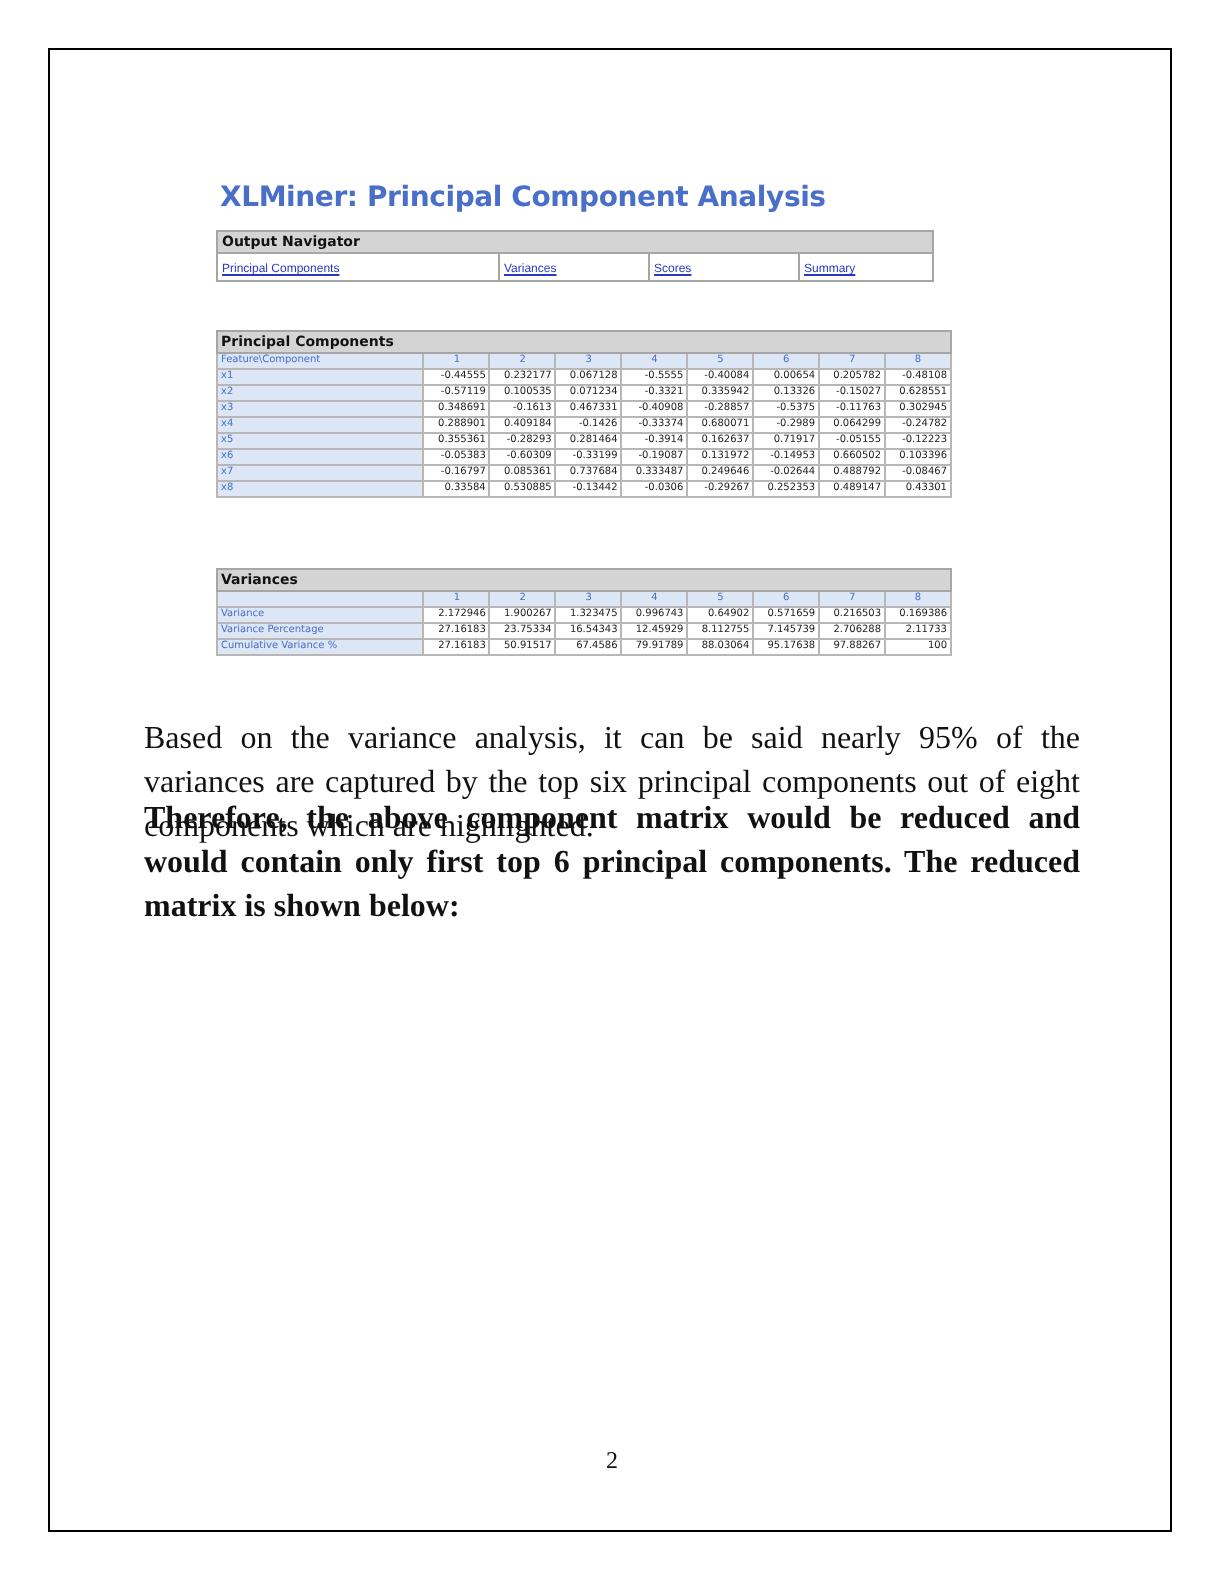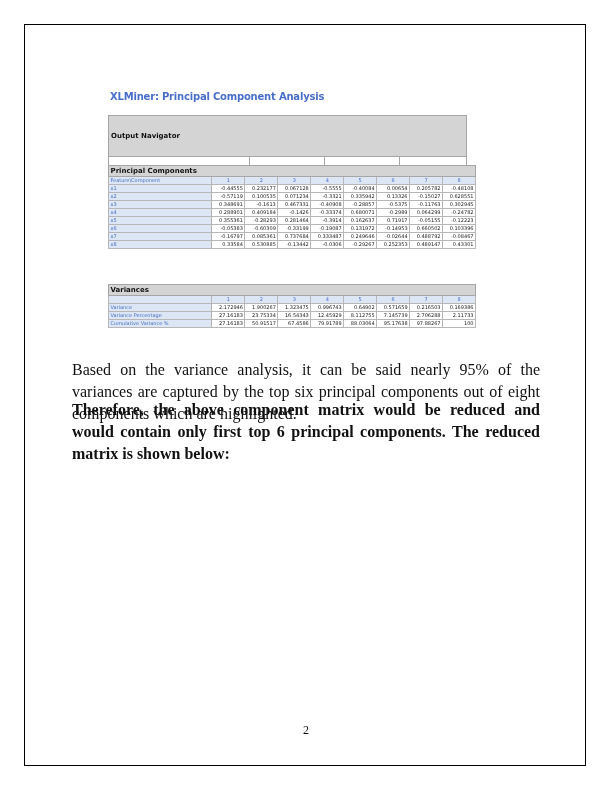--- a/index.html
+++ b/index.html
@@ -1,22 +1,22 @@
 <!DOCTYPE html>
 <html><head>
 <meta charset="utf-8">
 <style>
   html, body { margin: 0; padding: 0; background: #ffffff; }
   body { width: 612px; height: 792px; position: relative; overflow: hidden; font-family: "Liberation Serif", serif; }
   .page-border { position: absolute; left: 24px; top: 24px; width: 562px; height: 742px; border: 1px solid #000; box-sizing: border-box; }
 
-  .xl-title { position: absolute; left: 110px; top: 91px; font-family: "DejaVu Sans", sans-serif; font-weight: bold; font-size: 10px; color: #4a6fc9; letter-spacing: -0.2px; text-align: center; }
+  .xl-title { position: absolute; left: 110px; top: 91px; font-family: "DejaVu Sans", sans-serif; font-weight: bold; font-size: 14px; color: #4a6fc9; letter-spacing: -0.2px; text-align: center; }
 
   .nav-table { position: absolute; left: 108px; top: 115px; width: 359px; border-collapse: collapse; font-family: "Liberation Sans", sans-serif; }
-  .nav-table td { border: 1px solid #a6a6a6; padding: 15px 2px; height: 9px; line-height: 9px; }
+  .nav-table td { border: 1px solid #a6a6a6; padding: 0 2px; height: 9px; line-height: 9px; }
   .nav-table .hdr { background: #d4d4d4; font-family: "DejaVu Sans", sans-serif; font-weight: bold; font-size: 7px; color: #111; height: 10px; line-height: 10px; }
   .nav-link { font-size: 6px; color: #2a38c4; text-decoration: underline; }
 
   .data-table { position: absolute; left: 108px; border-collapse: collapse; font-family: "DejaVu Sans", sans-serif; font-size: 5px; }
   .data-table td { border: 1px solid #b7b7b7; height: 7px; line-height: 7px; padding: 0 1.5px; white-space: nowrap; }
   .data-table .title-row td { background: #d4d4d4; font-weight: bold; font-size: 7px; color: #111; height: 10px; line-height: 10px; border-color: #a6a6a6; }
   .data-table .col-hdr { background: #dce6f4; color: #4a6fc9; text-align: center; }
   .data-table .row-label { background: #dce6f4; color: #4a6fc9; text-align: left; }
   .data-table .num { text-align: right; color: #222; background: #fff; }
   .pc-table { top: 165px; width: 368px; }

